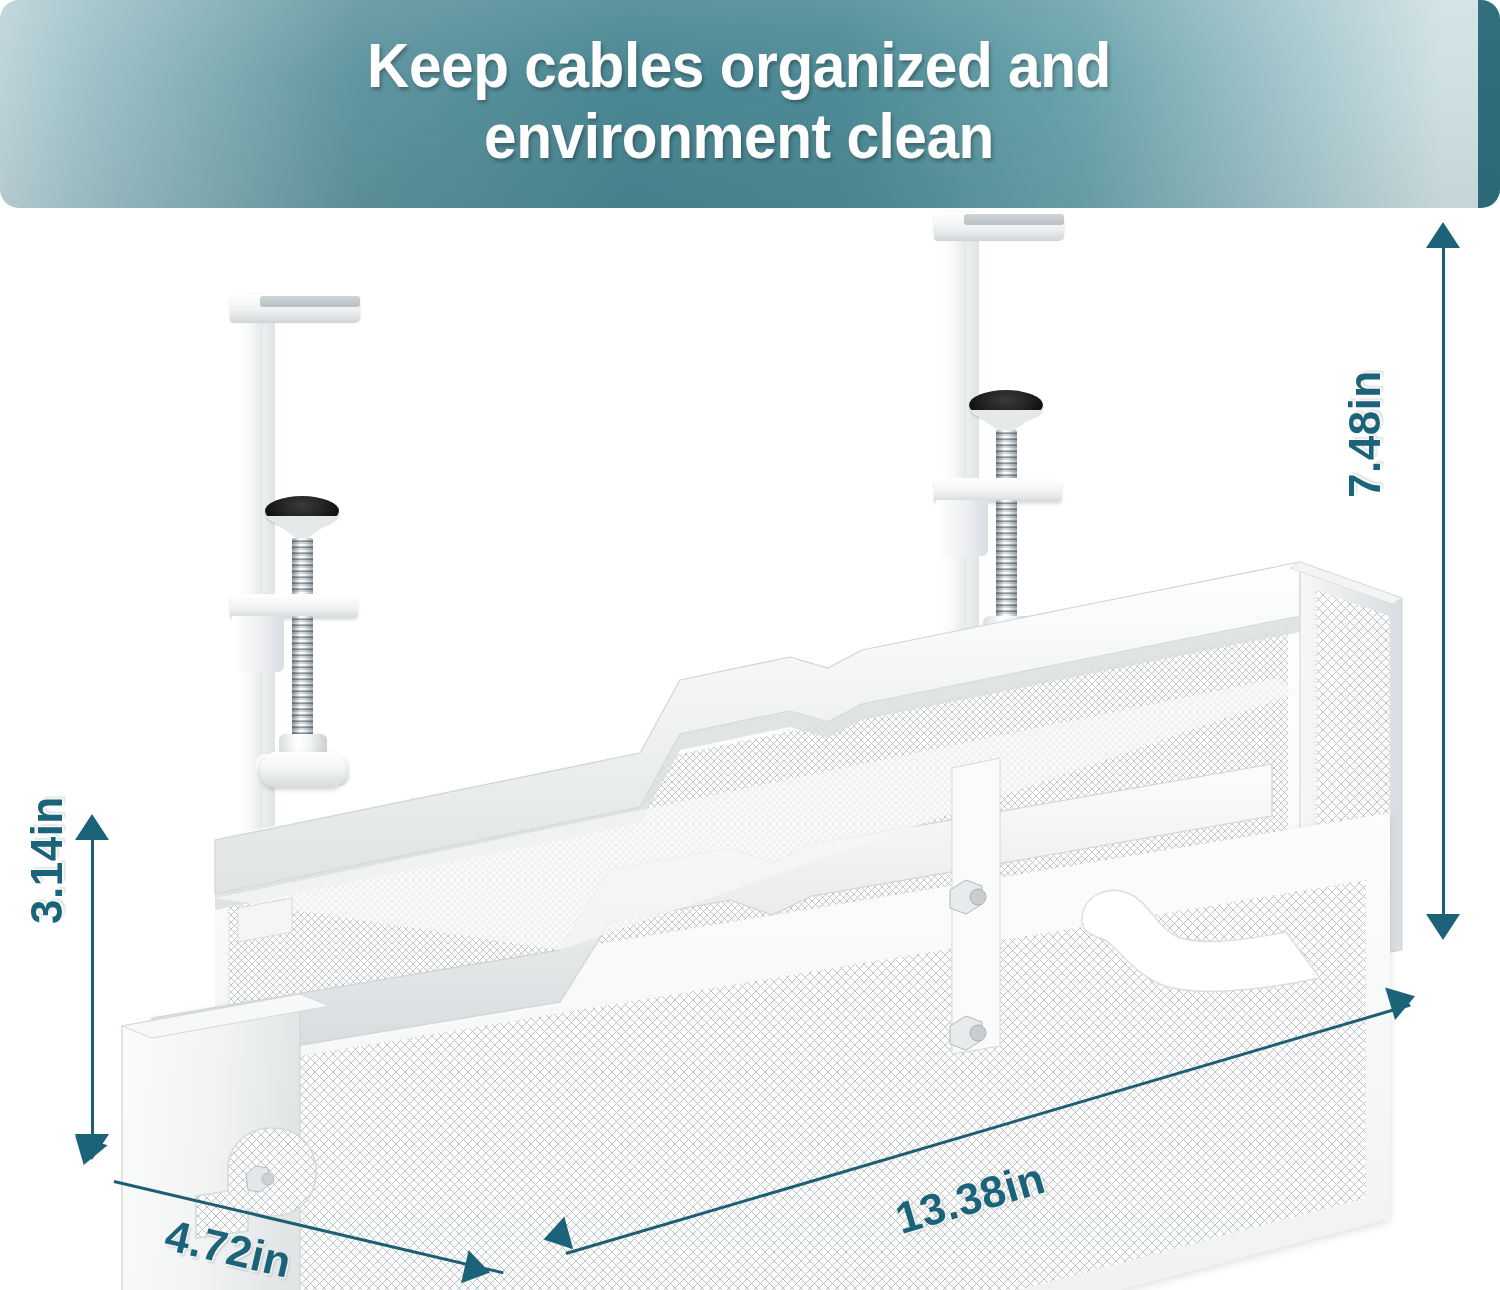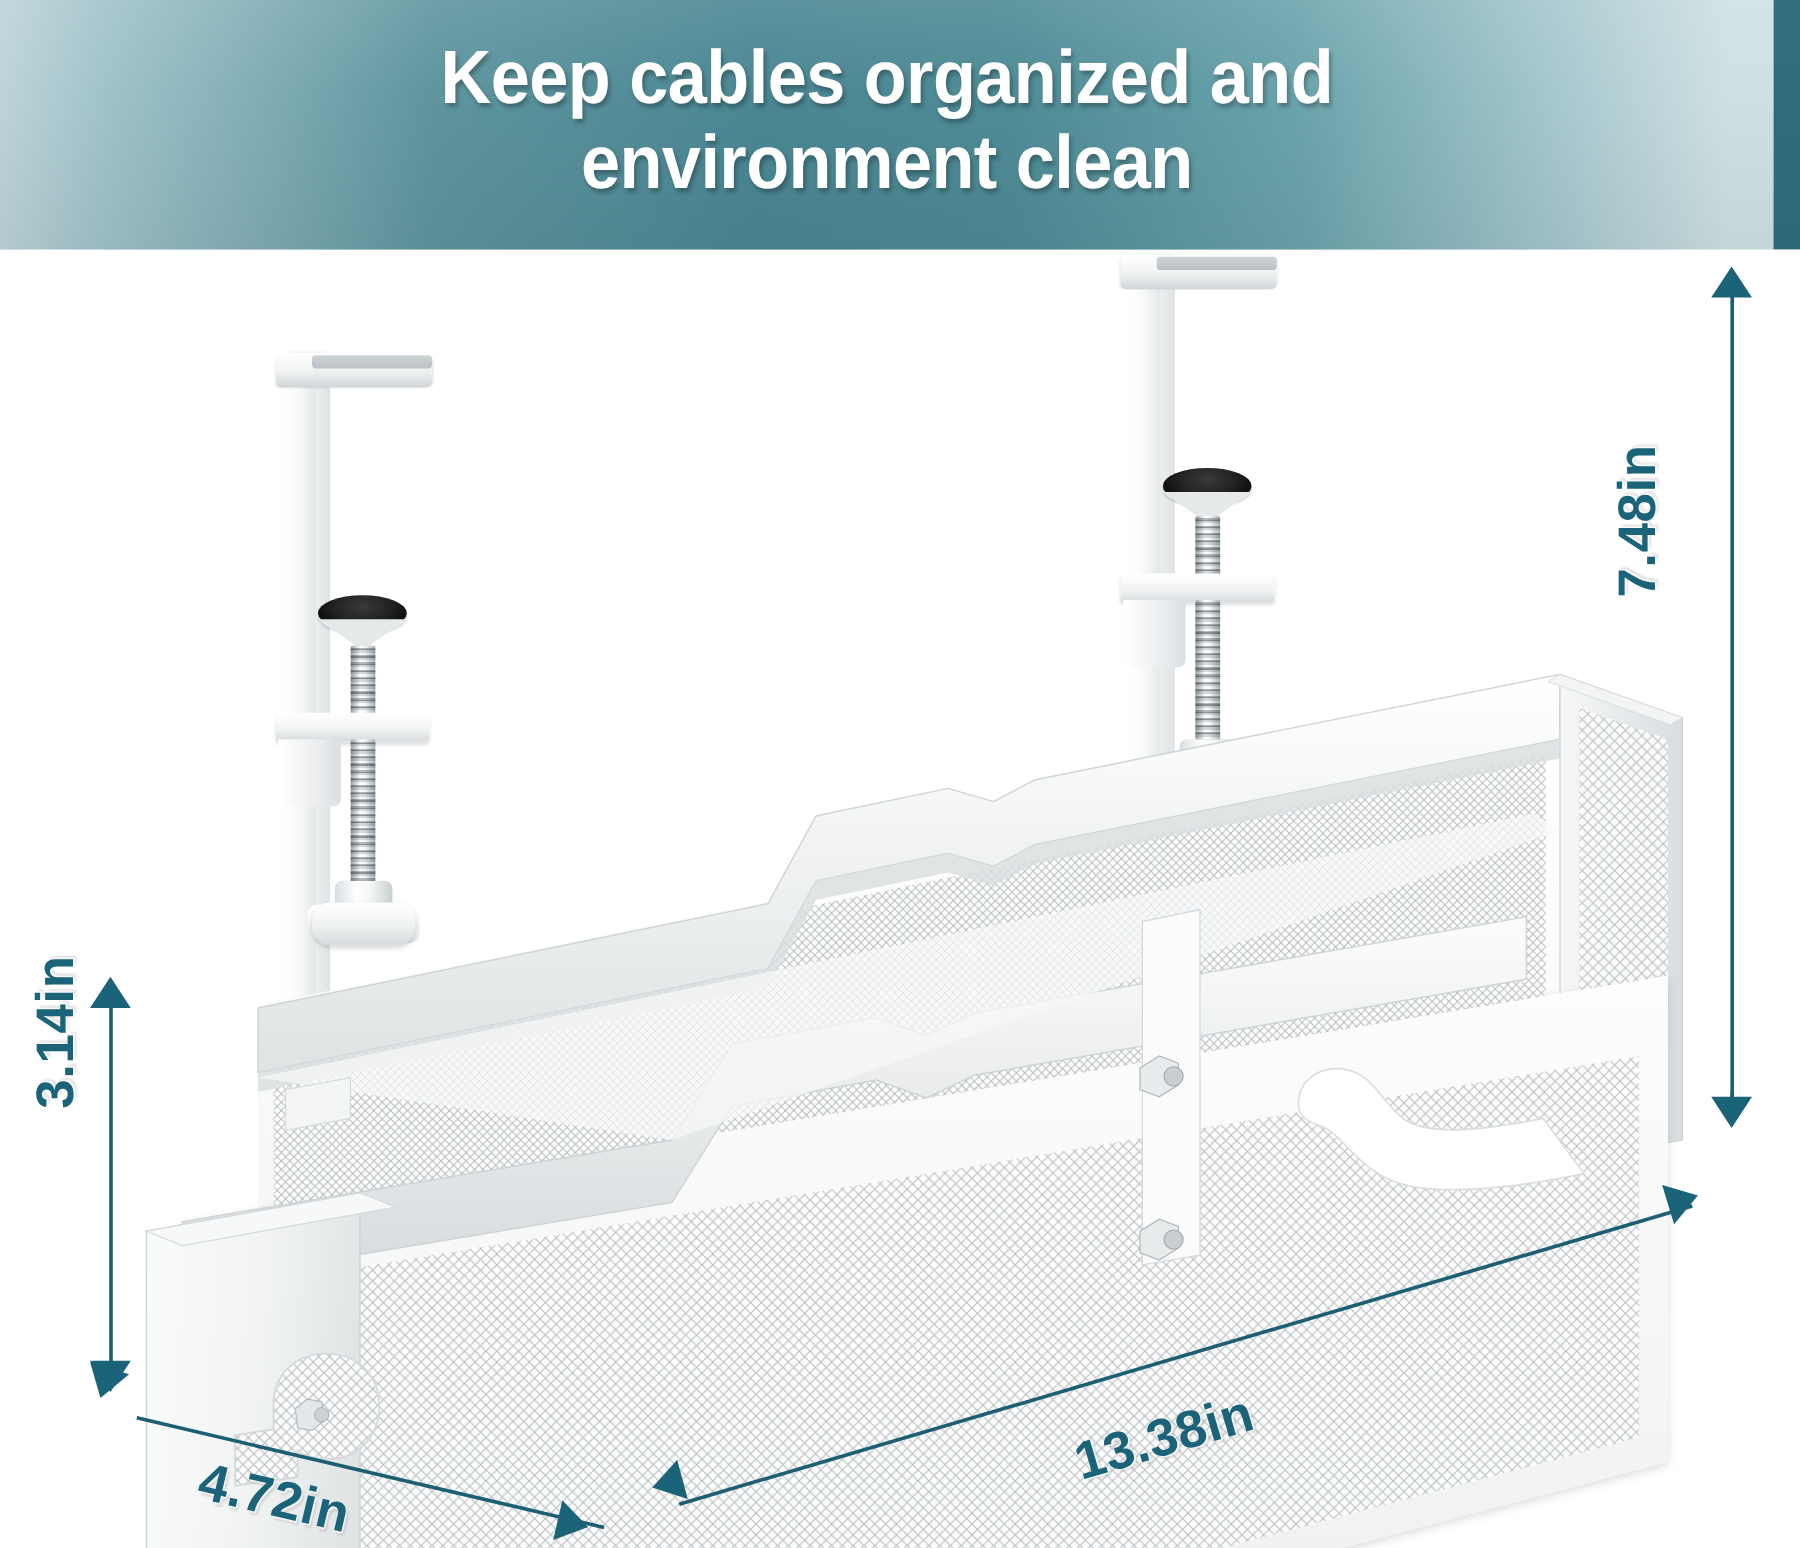--- a/index.html
+++ b/index.html
@@ -15,20 +15,21 @@
 
   
   #banner {
     position: absolute; left: 0; top: 0;
     width: 1500px; height: 208px;
     background: linear-gradient(90deg,
         #bdd4d9 0%, #9fc2c9 6%, #5f959f 24%,
         #4a8793 42%, #4e8b96 56%, #6ba3ac 72%,
         #a8c9cf 87%, #cfe0e3 96%, #cfe0e3 100%);
     overflow: hidden;
+    border-radius: 19px;
   }
   #banner-right-strip {
     position: absolute; right: 0; top: 0;
     width: 22px; height: 100%;
     background: linear-gradient(180deg,#32707f 0%, #2c6877 100%);
   }
   #banner-sheen {
     position: absolute; left:0; top:0; width:100%; height:100%;
     background: linear-gradient(180deg, rgba(255,255,255,.10) 0%,
                 rgba(255,255,255,0) 38%, rgba(0,0,0,.05) 100%);

